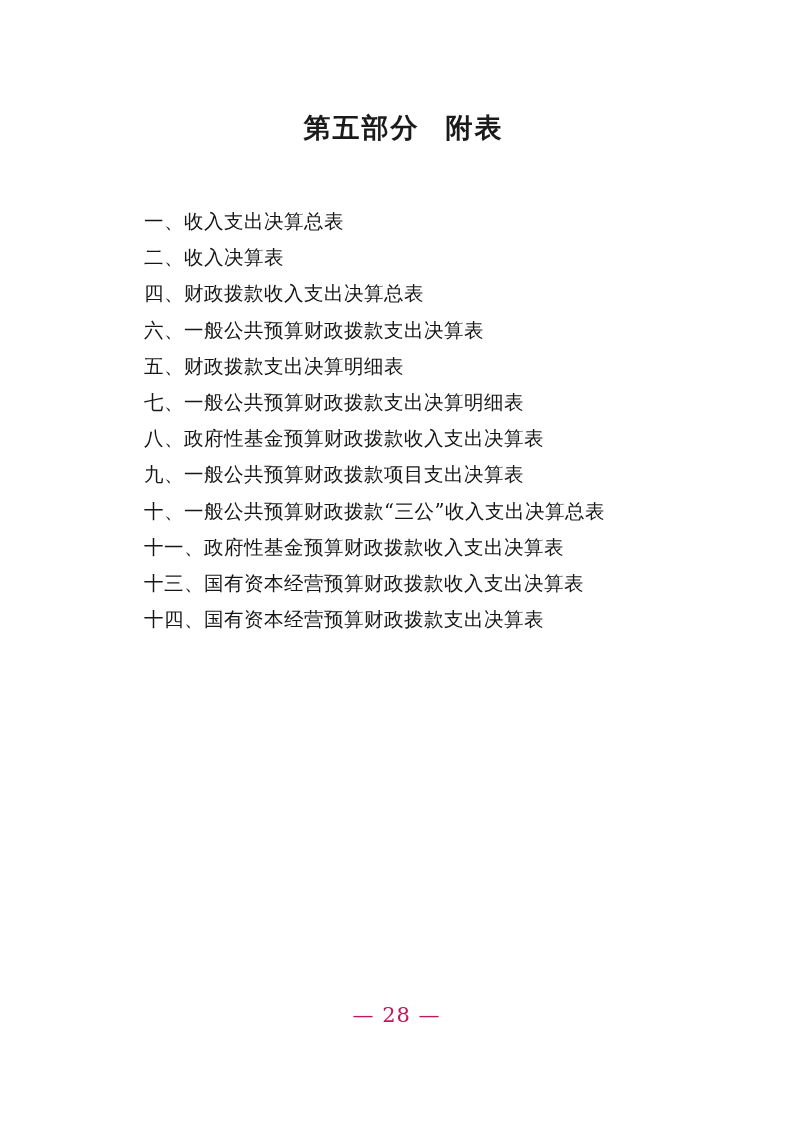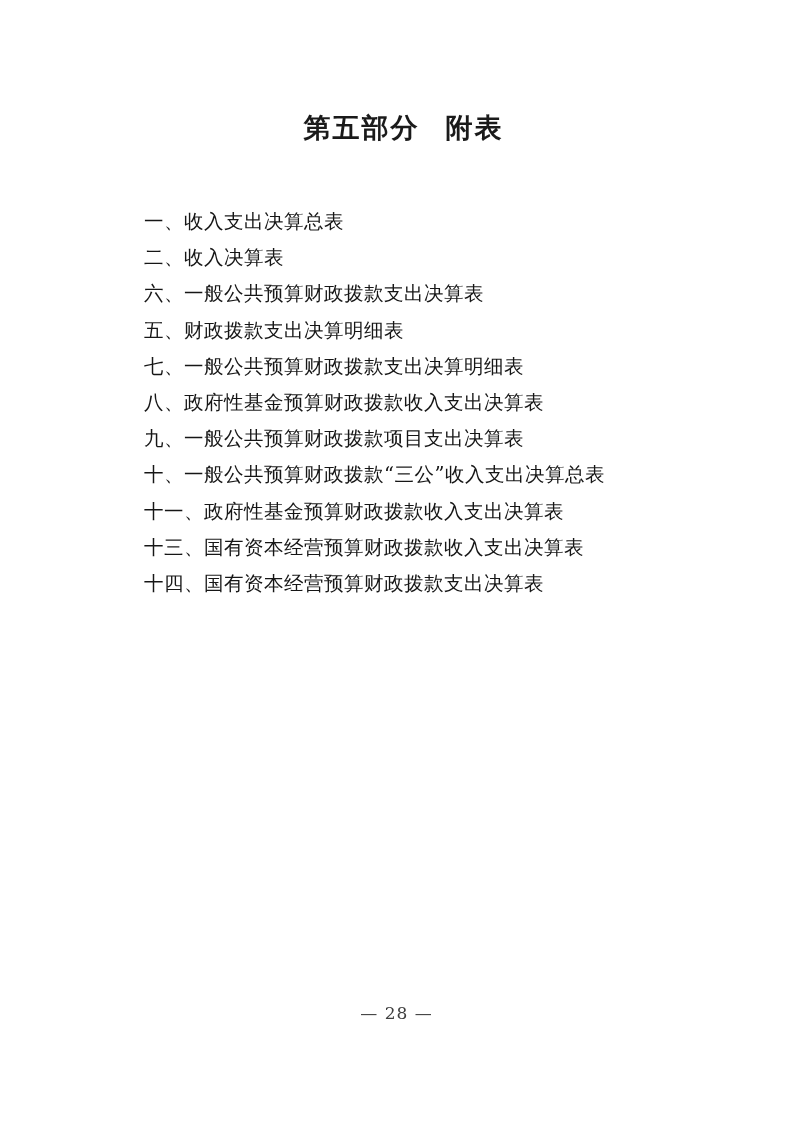--- a/index.html
+++ b/index.html
@@ -52,38 +52,39 @@
     white-space: nowrap;
     color: #161616;
     font-family: "DejaVu Serif", "Liberation Serif", serif;
   }
   .page-number {
     position: absolute;
     left: 0;
     top: 1003px;
     width: 793px;
     text-align: center;
-    font-size: 17px;
+    font-size: 21px;
     letter-spacing: 1px;
-    color: #404040;
+    color: #be185d;
     font-family: "DejaVu Serif", "Liberation Serif", serif;
   }
 </style>
 </head>
 <body>
 
 <div class="page">
 
   <div class="doc-title">
     <span>第五部分</span><span class="gap"></span><span>附表</span>
   </div>
 
   <div class="toc">
     <div class="toc-item">一、收入支出决算总表</div>
     <div class="toc-item">二、收入决算表</div>
+    <div class="toc-item">四、财政拨款收入支出决算总表</div>
     <div class="toc-item">六、一般公共预算财政拨款支出决算表</div>
     <div class="toc-item">五、财政拨款支出决算明细表</div>
     <div class="toc-item">七、一般公共预算财政拨款支出决算明细表</div>
     <div class="toc-item">八、政府性基金预算财政拨款收入支出决算表</div>
     <div class="toc-item">九、一般公共预算财政拨款项目支出决算表</div>
     <div class="toc-item">十、一般公共预算财政拨款“三公”收入支出决算总表</div>
     <div class="toc-item">十一、政府性基金预算财政拨款收入支出决算表</div>
     <div class="toc-item">十三、国有资本经营预算财政拨款收入支出决算表</div>
     <div class="toc-item">十四、国有资本经营预算财政拨款支出决算表</div>
   </div>

